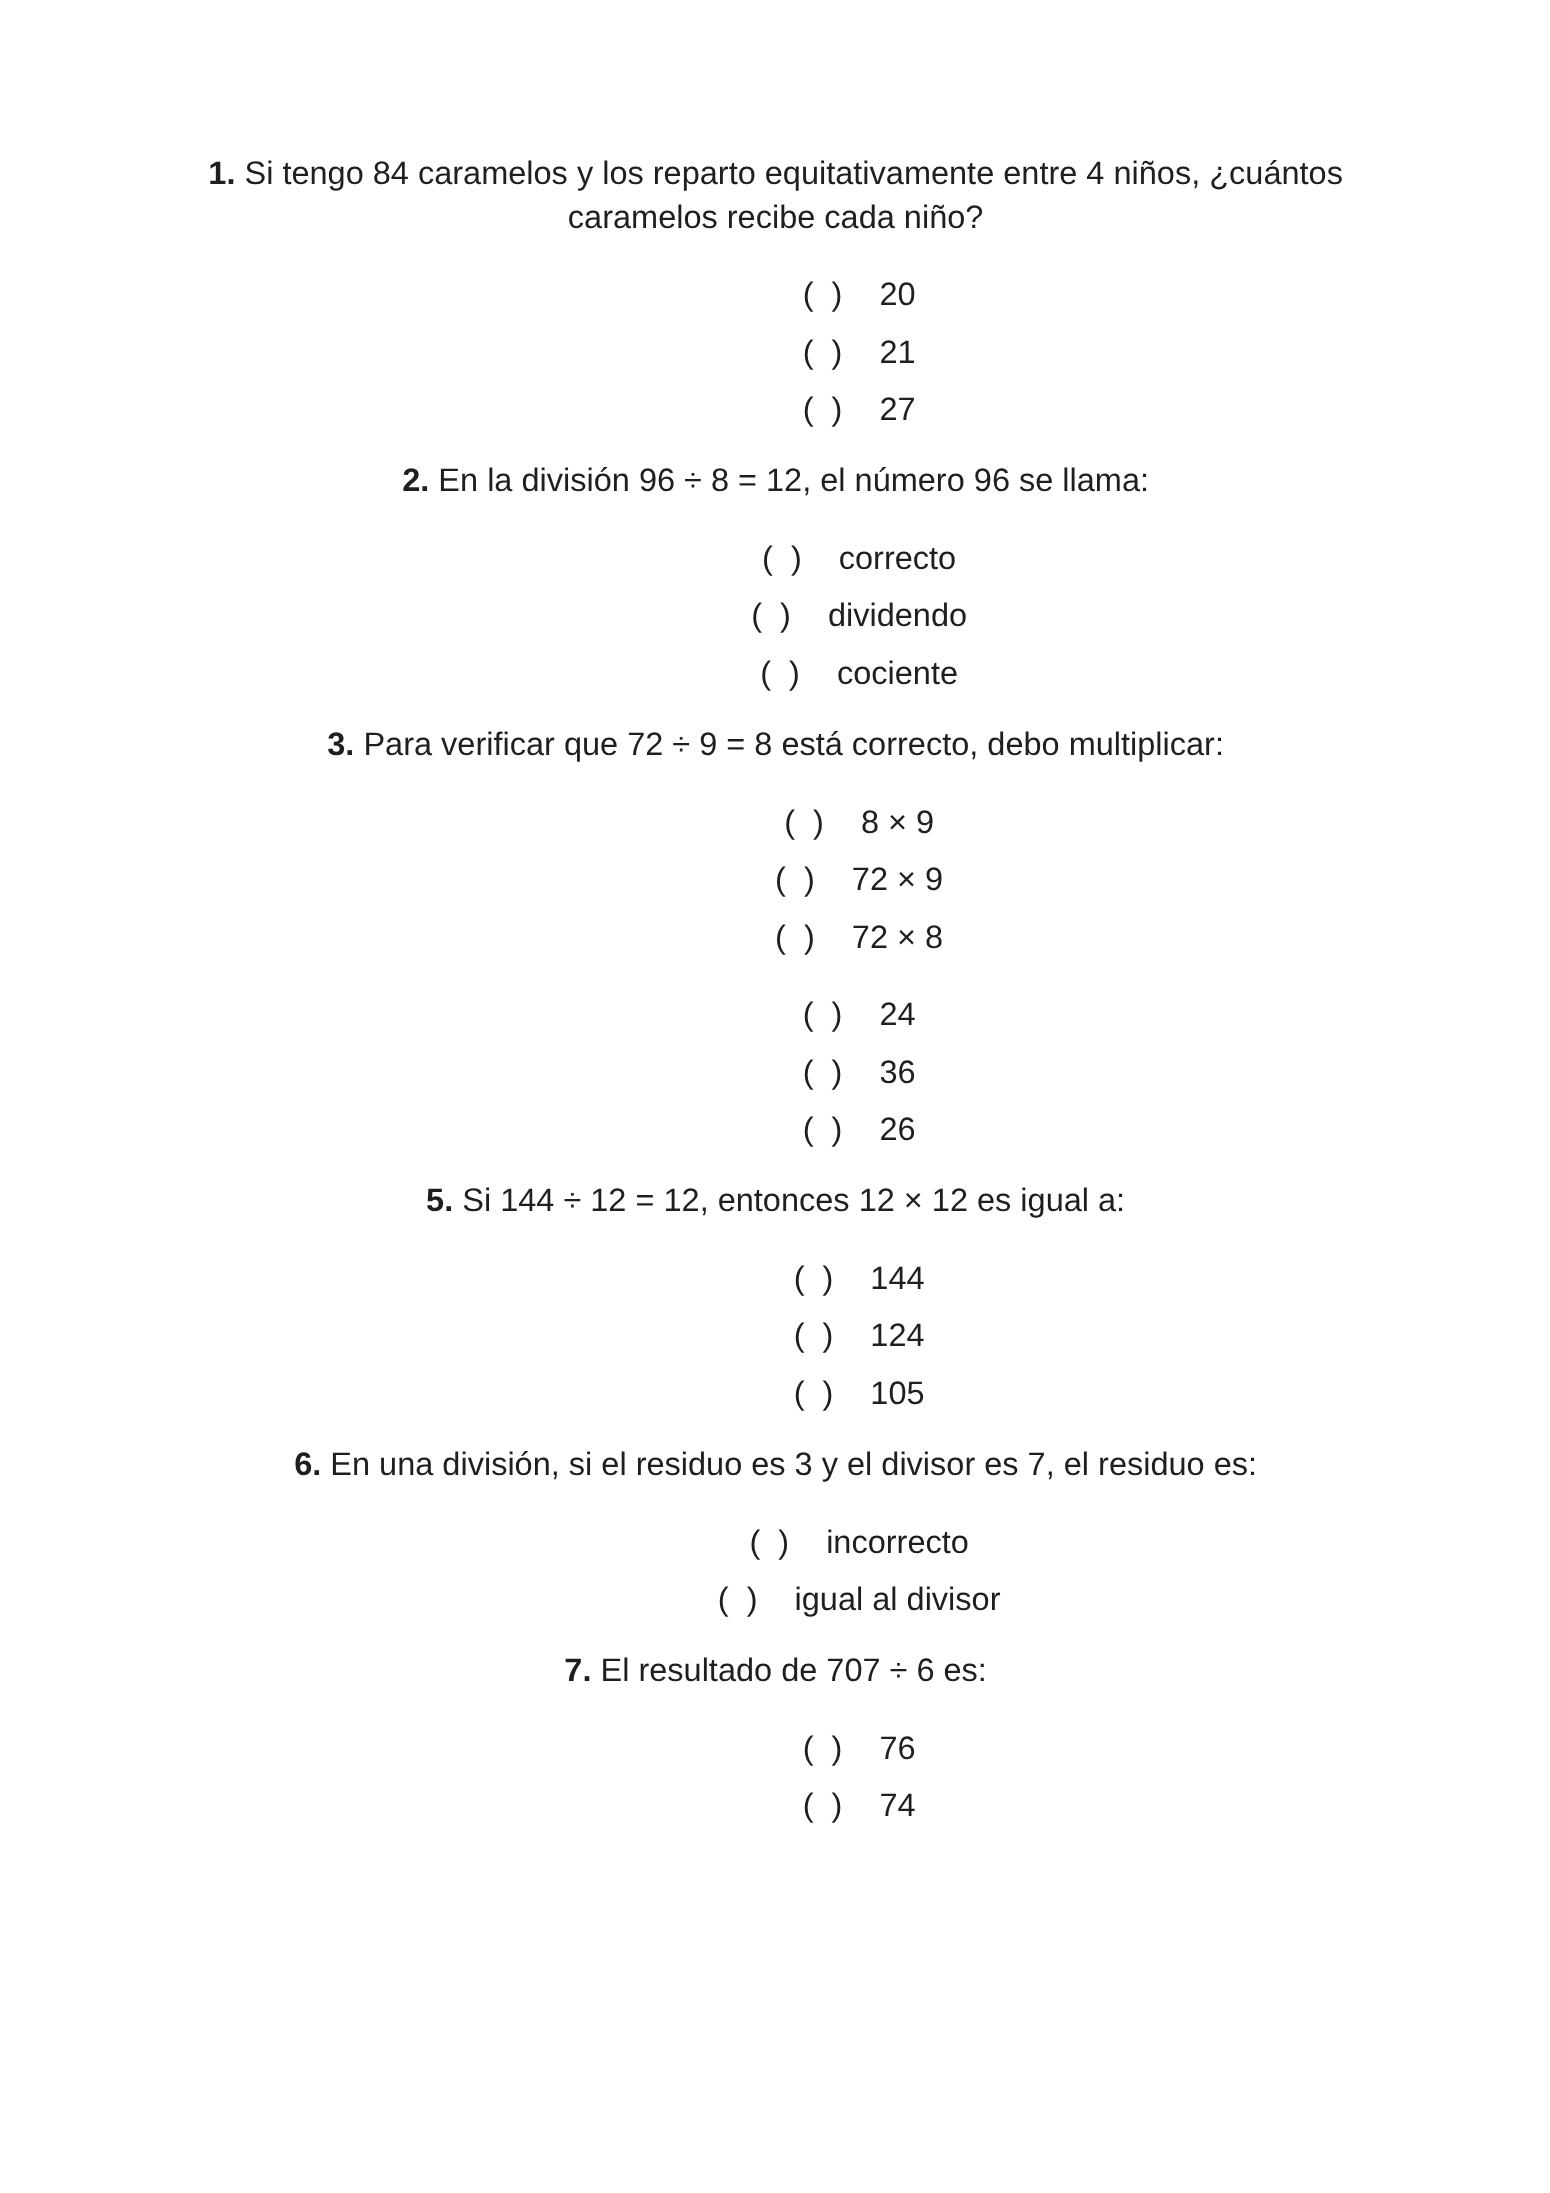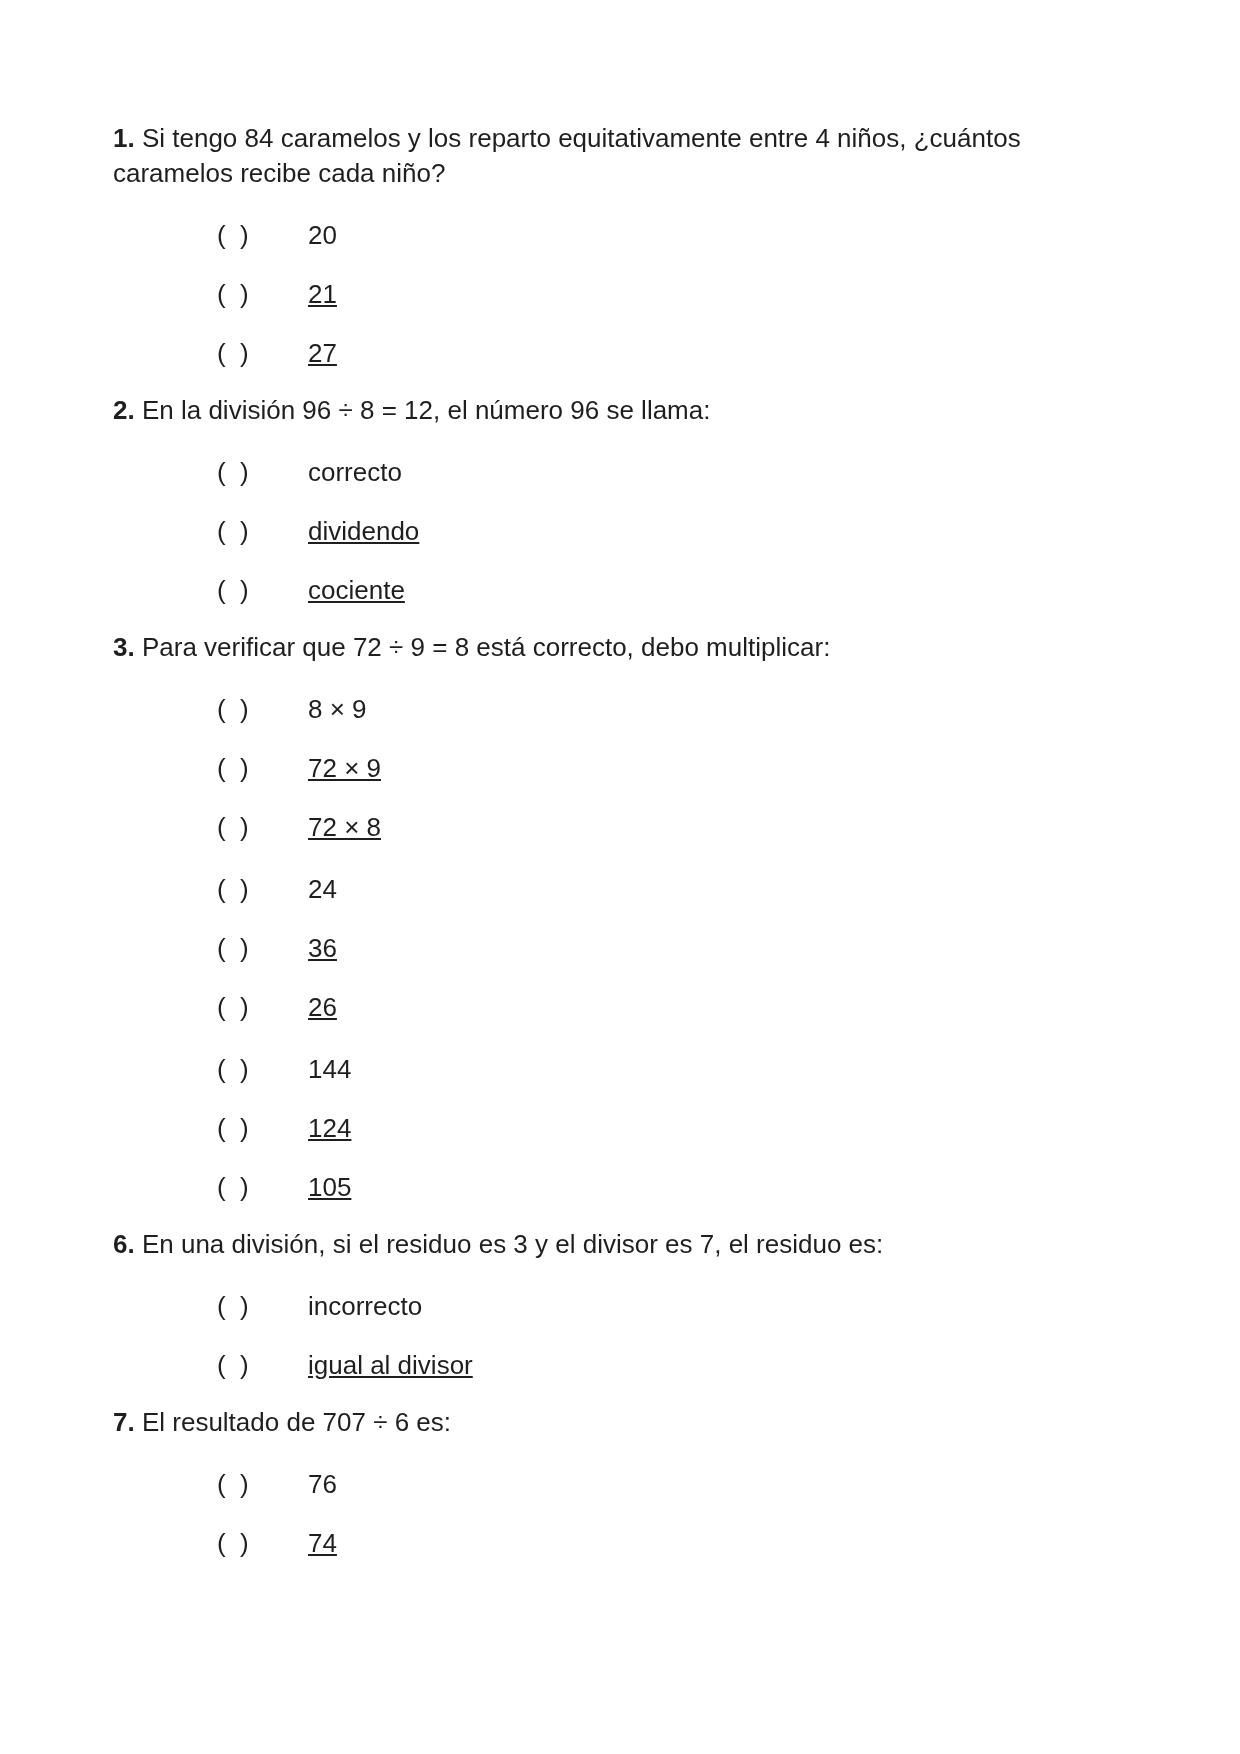--- a/index.html
+++ b/index.html
@@ -13,41 +13,41 @@
     width: 1240px;
     height: 1754px;
     box-sizing: border-box;
     background: #ffffff;
     color: #1f1f1f;
     font-family: "Liberation Sans", "DejaVu Sans", sans-serif;
     font-size: 26px;
     line-height: 35px;
     padding: 121px 112px 0 113px;
     overflow: hidden;
+    text-align: center;
   }
   .question-block + .question-block {
     margin-top: 22px;
   }
   .question-text {
     margin: 0;
     max-width: 1015px;
   }
   .question-number {
     font-weight: 700;
   }
   .options-list {
     margin-top: 27px;
   }
   .option-row {
     padding-left: 104px;
     line-height: 35px;
   }
   .option-row + .option-row {
-    margin-top: 24px;
-    text-decoration: underline;
+    margin-top: 11px;
   }
   .option-marker {
     display: inline-block;
     width: 91px;
     white-space: pre;
   }
   .option-label {
     white-space: pre;
   }
 </style>
@@ -93,20 +93,21 @@
     <div class="options-list">
   <div class="option-row"><span class="option-marker">(  )</span><span class="option-label">24</span></div>
 
   <div class="option-row"><span class="option-marker">(  )</span><span class="option-label">36</span></div>
 
   <div class="option-row"><span class="option-marker">(  )</span><span class="option-label">26</span></div>
 </div>
   </section>
 
   <section class="question-block">
+    <p class="question-text"><strong class="question-number">5.</strong> <span>Si 144 ÷ 12 = 12, entonces 12 × 12 es igual a:</span></p>
     <div class="options-list">
   <div class="option-row"><span class="option-marker">(  )</span><span class="option-label">144</span></div>
 
   <div class="option-row"><span class="option-marker">(  )</span><span class="option-label">124</span></div>
 
   <div class="option-row"><span class="option-marker">(  )</span><span class="option-label">105</span></div>
 </div>
   </section>
 
   <section class="question-block">

